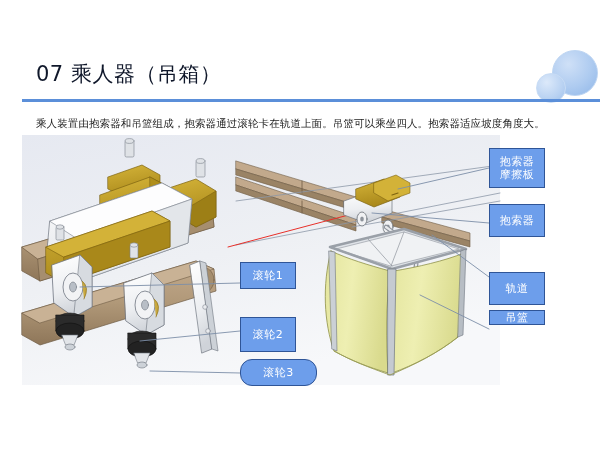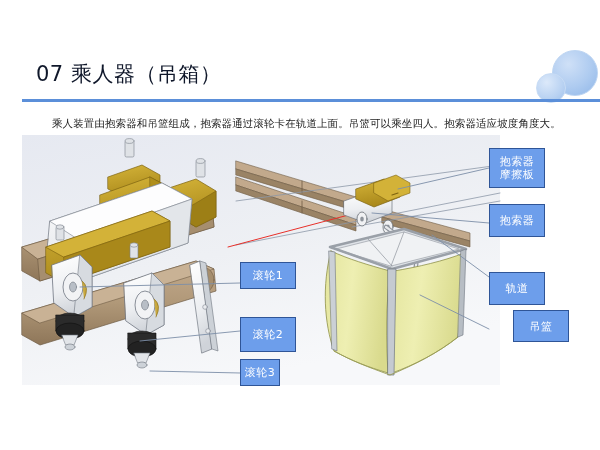--- a/index.html
+++ b/index.html
@@ -26,21 +26,21 @@
     position:absolute;left:36px;top:60px;
     font-size:21px;color:#0f172a;letter-spacing:0.5px;
     white-space:nowrap;font-weight:400;
   }
   #divider{
     position:absolute;left:22px;top:99px;width:578px;height:3px;
     background:#5b8fd9;
   }
   
   #subtitle{
-    position:absolute;left:52px;top:117px;
+    position:absolute;left:36px;top:117px;
     font-size:10.5px;color:#222;letter-spacing:0.1px;white-space:nowrap;
   }
   
   #illus{
     position:absolute;left:0px;top:135px;width:600px;height:255px;
   }
   #illus svg{display:block;}
   
   .label{
     position:absolute;
@@ -278,27 +278,27 @@
 </div>
 
 <div class="label" style="left:489px;top:204px;width:56px;height:33px;">
   <span>抱索器</span>
 </div>
 
 <div class="label" style="left:489px;top:272px;width:56px;height:33px;">
   <span>轨道</span>
 </div>
 
-<div class="label" style="left:513px;top:310px;width:56px;height:32px;">
+<div class="label" style="left:489px;top:310px;width:56px;height:15px;">
   <span>吊篮</span>
 </div>
 
 <div class="label" style="left:240px;top:262px;width:56px;height:27px;">
   <span>滚轮1</span>
 </div>
 
 <div class="label" style="left:240px;top:317px;width:56px;height:35px;">
   <span>滚轮2</span>
 </div>
 
-<div class="label" style="left:240px;top:359px;width:40px;height:27px;">
+<div class="label" style="left:240px;top:359px;width:77px;height:27px;border-radius:12px;">
   <span>滚轮3</span>
 </div>
 
 </body></html>

